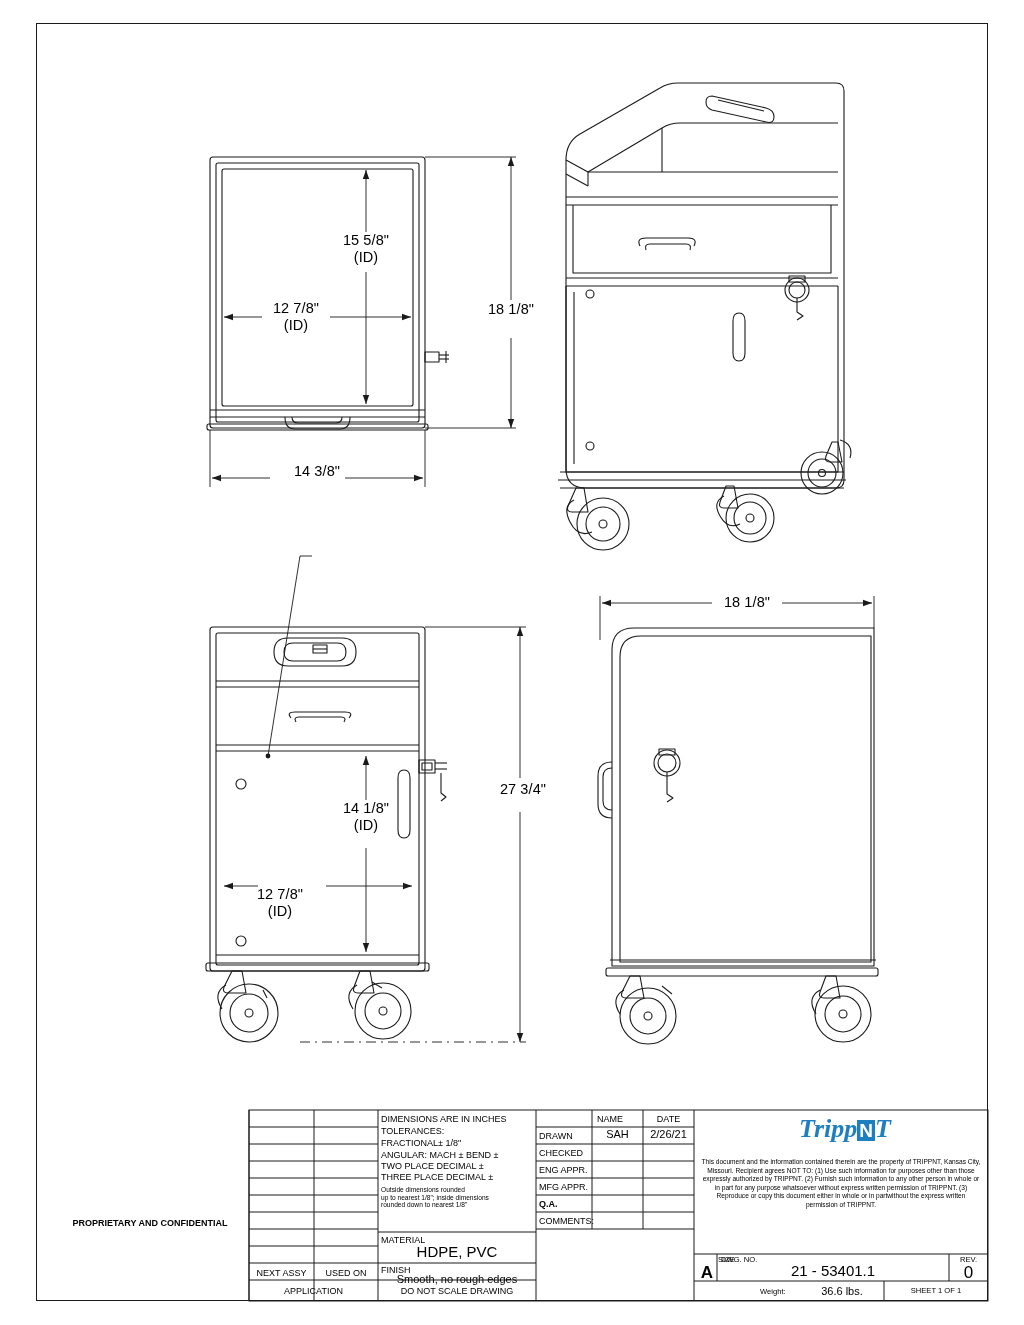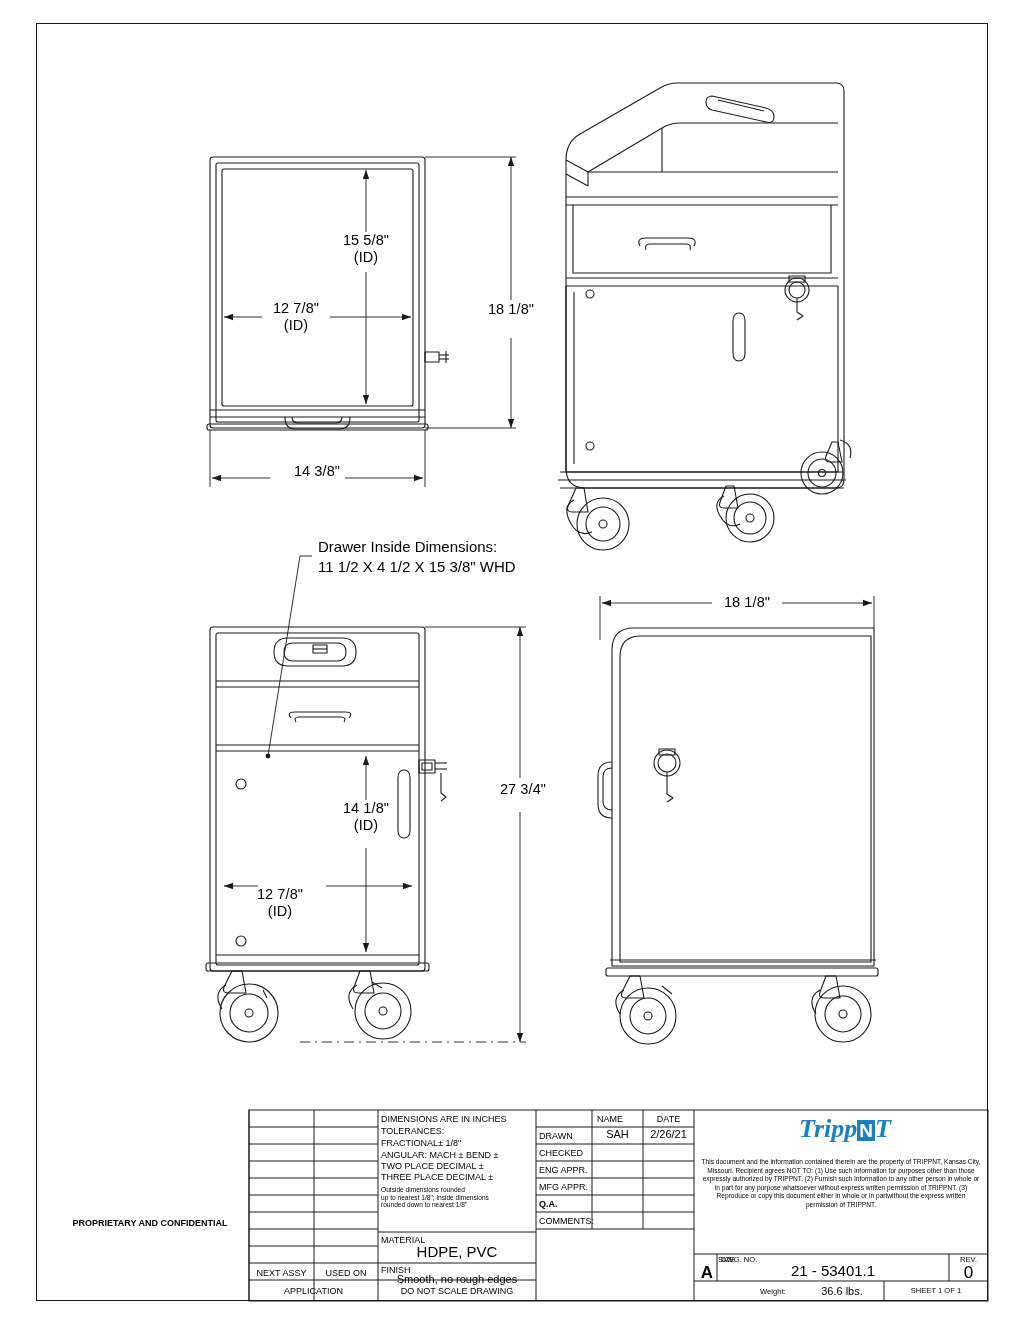--- a/index.html
+++ b/index.html
@@ -251,22 +251,20 @@
     </g>
   </svg>
 
   <div class="dim" style="left:312px;top:232px;width:108px;">15 5/8"
 (ID)</div>
   <div class="dim" style="left:250px;top:300px;width:92px;">12 7/8"
 (ID)</div>
   <div class="dim" style="left:466px;top:301px;width:90px;">18 1/8"</div>
   <div class="dim" style="left:272px;top:463px;width:90px;">14 3/8"</div>
 
-  <div class="note" style="left:318px;top:537px;width:330px;">Drawer Inside Dimensions:
-11 1/2 X 4 1/2 X 15 3/8" WHD</div>
 
   <div class="dim" style="left:312px;top:800px;width:108px;">14 1/8"
 (ID)</div>
   <div class="dim" style="left:234px;top:886px;width:92px;">12 7/8"
 (ID)</div>
   <div class="dim" style="left:476px;top:781px;width:94px;">27 3/4"</div>
   <div class="dim" style="left:700px;top:594px;width:94px;">18 1/8"</div>
 
   <svg width="1024" height="1325">
     <g stroke="#1a1a1a" fill="none" stroke-width="1">

